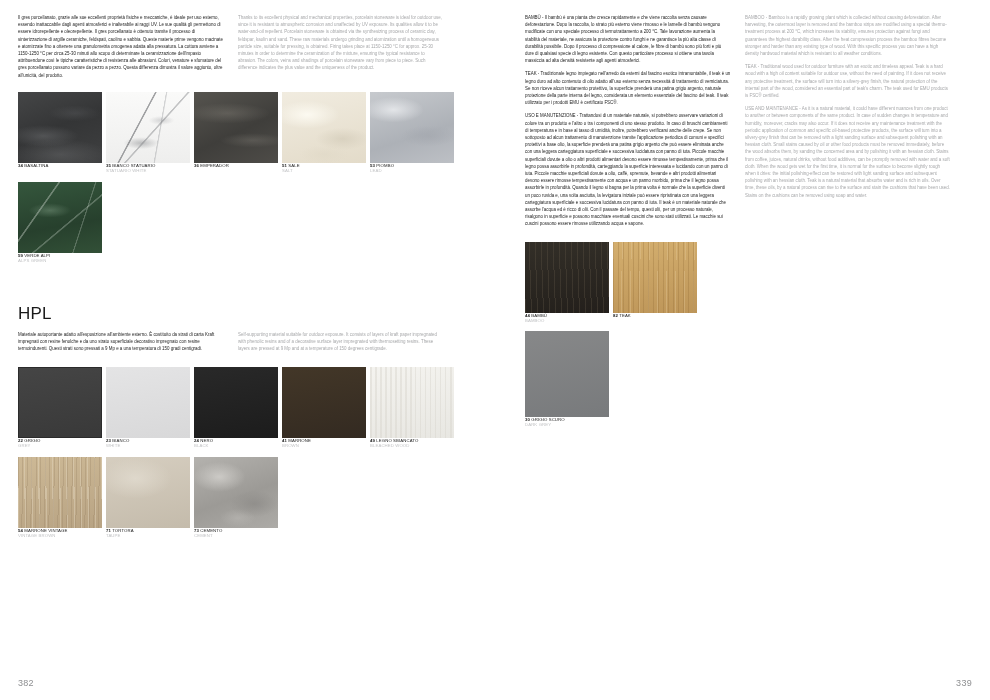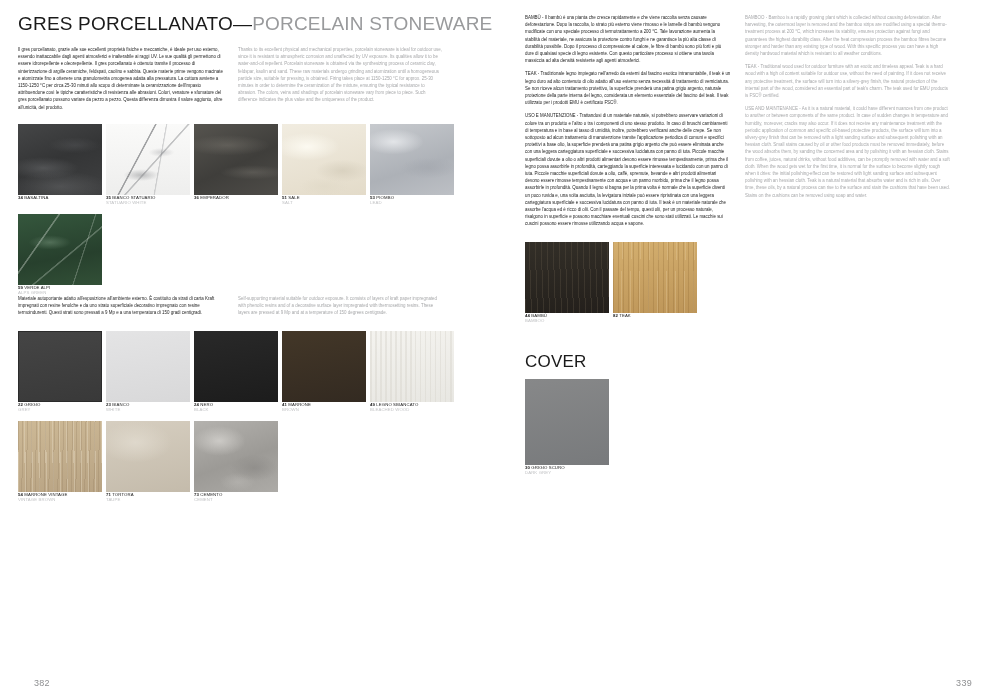--- a/index.html
+++ b/index.html
@@ -52,21 +52,21 @@
   .cap .en {
     font-size: 4.3px; color: #c2c3c5; letter-spacing: .1px;
     display: block; white-space: nowrap;
   }
 
   
   .folio {
     position: absolute; bottom: 12px;
     font-size: 9px; color: #8e8f91; letter-spacing: .3px;
   }
-  .folio.l { left: 34px; }
+  .folio.l { left: 18px; }
   .folio.r { right: 18px; }
 
   
   .tx-basaltina{
     background-color:#3a3b3c;
     background-image:
       radial-gradient(ellipse 60% 22% at 30% 62%, rgba(150,152,155,.30), transparent 70%),
       radial-gradient(ellipse 45% 16% at 68% 30%, rgba(120,122,126,.22), transparent 70%),
       radial-gradient(ellipse 80% 30% at 50% 88%, rgba(170,172,175,.20), transparent 72%),
       linear-gradient(160deg,#454647 0%,#343536 48%,#3f4041 100%);
@@ -174,23 +174,20 @@
     background-image:linear-gradient(168deg,#878889,#787a7c);
   }
 </style>
 </head>
 <body>
 
 <div class="spread">
 
   <div class="page left">
 
-    <div class="sec-title">
-      <span>GRES PORCELLANATO</span><span class="dash">—</span><span class="en">PORCELAIN STONEWARE</span>
-    </div>
 
     <div class="cols">
       <div class="col it bodytext">
         <p>Il gres porcellanato, grazie alle sue eccellenti proprietà fisiche e meccaniche, è ideale per uso esterno, essendo inattaccabile dagli agenti atmosferici e inalterabile ai raggi UV. Le sue qualità gli permettono di essere idrorepellente e oleorepellente. Il gres porcellanato è ottenuto tramite il processo di sinterizzazione di argille ceramiche, feldspati, caolino e sabbia. Queste materie prime vengono macinate e atomizzate fino a ottenere una granulometria omogenea adatta alla pressatura. La cottura avviene a 1150-1250 °C per circa 25-30 minuti allo scopo di determinare la ceramizzazione dell'impasto attribuendone così le tipiche caratteristiche di resistenza alle abrasioni. Colori, venature e sfumature del gres porcellanato possono variare da pezzo a pezzo. Questa differenza dimostra il valore aggiunto, oltre all'unicità, del prodotto.</p>
       </div>
       <div class="col en bodytext">
         <p>Thanks to its excellent physical and mechanical properties, porcelain stoneware is ideal for outdoor use, since it is resistant to atmospheric corrosion and unaffected by UV exposure. Its qualities allow it to be water-and-oil repellent. Porcelain stoneware is obtained via the synthesizing process of ceramic clay, feldspar, kaolin and sand. These raw materials undergo grinding and atomization until a homogeneous particle size, suitable for pressing, is obtained. Firing takes place at 1150-1250 °C for approx. 25-30 minutes in order to determine the ceramization of the mixture, ensuring the typical resistance to abrasion. The colors, veins and shadings of porcelain stoneware vary from piece to piece. Such difference indicates the plus value and the uniqueness of the product.</p>
       </div>
     </div>
 
@@ -235,20 +232,21 @@
     <div class="swatch-row" style="margin-top:9px;">
       <div class="swatch" style="width:84px;">
         <span class="chip tx-verdealpi" style="height:71px;"></span>
         <span class="cap">
           <span class="it"><b>59</b> <span>VERDE ALPI</span></span>
           <span class="en">ALPS GREEN</span>
         </span>
       </div>
     </div>
 
+    <div class="sub-title" style="margin-top:42px;">HPL</div>
 
     <div class="cols">
       <div class="col it bodytext">
         <p>Materiale autoportante adatto all'esposizione all'ambiente esterno. È costituito da strati di carta Kraft impregnati con resine fenolche e da uno strato superficiale decorativo impregnato con resine termoindurenti. Questi strati sono pressati a 9 Mp e a una temperatura di 150 gradi centigradi.</p>
       </div>
       <div class="col en bodytext">
         <p>Self-supporting material suitable for outdoor exposure. It consists of layers of kraft paper impregnated with phenolic resins and of a decorative surface layer impregnated with thermosetting resins. These layers are pressed at 9 Mp and at a temperature of 150 degrees centigrade.</p>
       </div>
     </div>
 
@@ -343,21 +341,20 @@
       </div>
       <div class="swatch" style="width:84px;">
         <span class="chip tx-teak" style="height:71px;"></span>
         <span class="cap">
           <span class="it"><b>82</b> <span>TEAK</span></span>
           <span class="en"></span>
         </span>
       </div>
     </div>
 
-    <div class="sub-title" style="margin-top:30px;">COVER</div>
 
     <div class="swatch-row" style="margin-top:8px;">
       <div class="swatch" style="width:84px;">
         <span class="chip tx-grigioscuro" style="height:86px;"></span>
         <span class="cap">
           <span class="it"><b>30</b> <span>GRIGIO SCURO</span></span>
           <span class="en">DARK GREY</span>
         </span>
       </div>
     </div>

